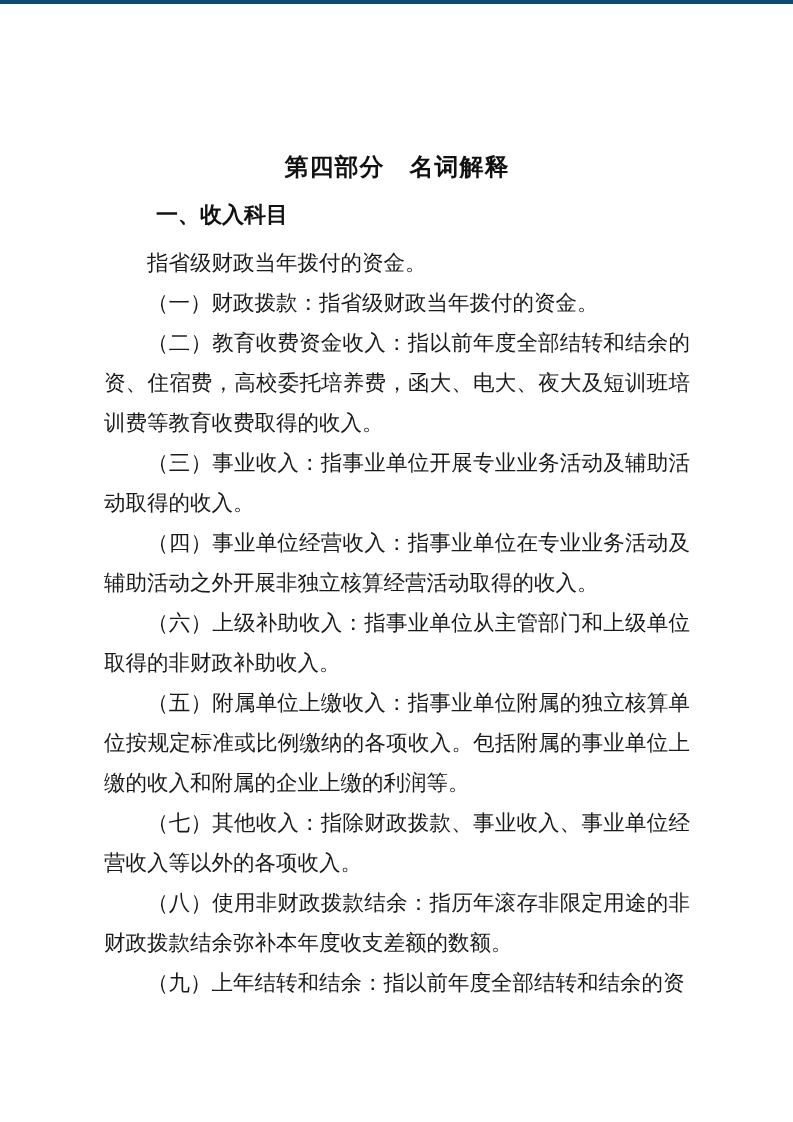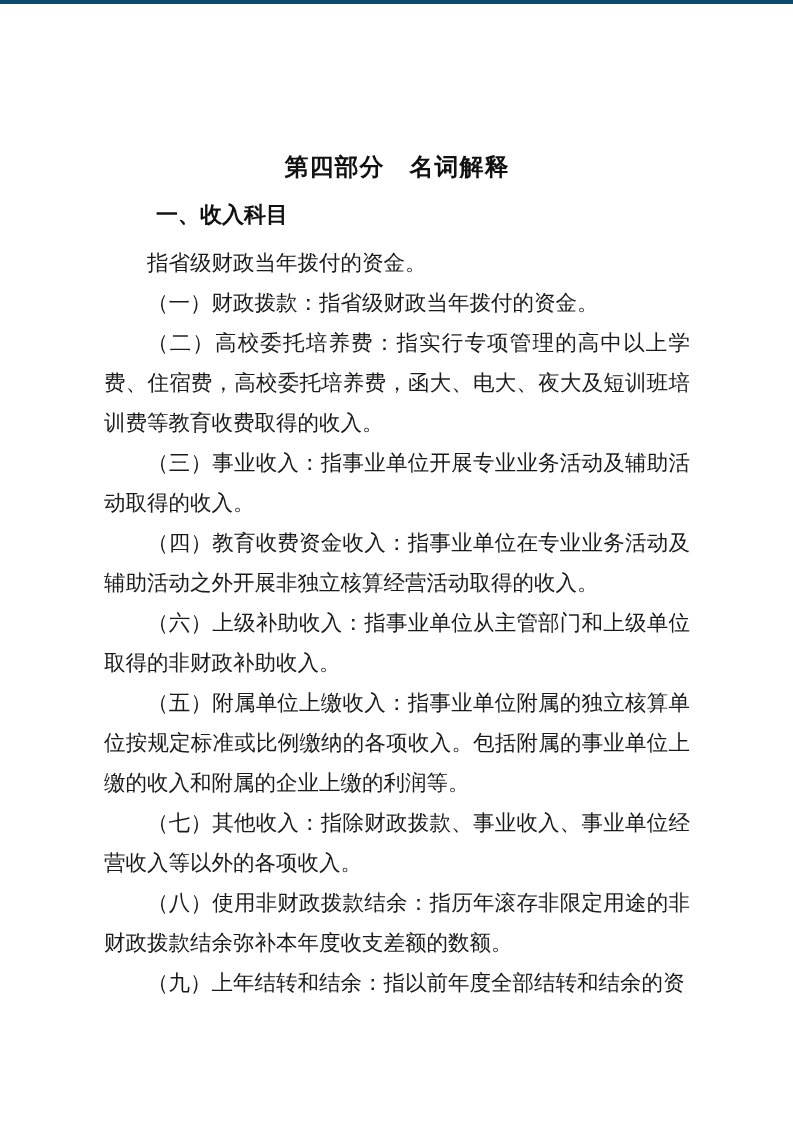--- a/index.html
+++ b/index.html
@@ -54,22 +54,22 @@
 </style>
 </head>
 <body>
 
 <div class="page">
   <div class="content">
     <h1 class="doc-title">第四部分　名词解释</h1>
     <h2 class="section-heading">一、收入科目</h2>
     <p class="para">指省级财政当年拨付的资金。</p>
     <p class="para">（一）财政拨款：指省级财政当年拨付的资金。</p>
-    <p class="para">（二）高校委托培养费：指实行专项管理的高中以上学费、住宿费，高校委托培养费，函大、电大、夜大及短训班培训费等教育收费取得的收入。</p>
+    <p class="para">（二）教育收费资金收入：指以前年度全部结转和结余的资、住宿费，高校委托培养费，函大、电大、夜大及短训班培训费等教育收费取得的收入。</p>
     <p class="para">（三）事业收入：指事业单位开展专业业务活动及辅助活动取得的收入。</p>
-    <p class="para">（四）教育收费资金收入：指事业单位在专业业务活动及辅助活动之外开展非独立核算经营活动取得的收入。</p>
+    <p class="para">（四）事业单位经营收入：指事业单位在专业业务活动及辅助活动之外开展非独立核算经营活动取得的收入。</p>
     <p class="para">（六）上级补助收入：指事业单位从主管部门和上级单位取得的非财政补助收入。</p>
     <p class="para">（五）附属单位上缴收入：指事业单位附属的独立核算单位按规定标准或比例缴纳的各项收入。包括附属的事业单位上缴的收入和附属的企业上缴的利润等。</p>
     <p class="para">（七）其他收入：指除财政拨款、事业收入、事业单位经营收入等以外的各项收入。</p>
     <p class="para">（八）使用非财政拨款结余：指历年滚存非限定用途的非财政拨款结余弥补本年度收支差额的数额。</p>
     <p class="para">（九）上年结转和结余：指以前年度全部结转和结余的资</p>
   </div>
 </div>
 
 </body></html>

